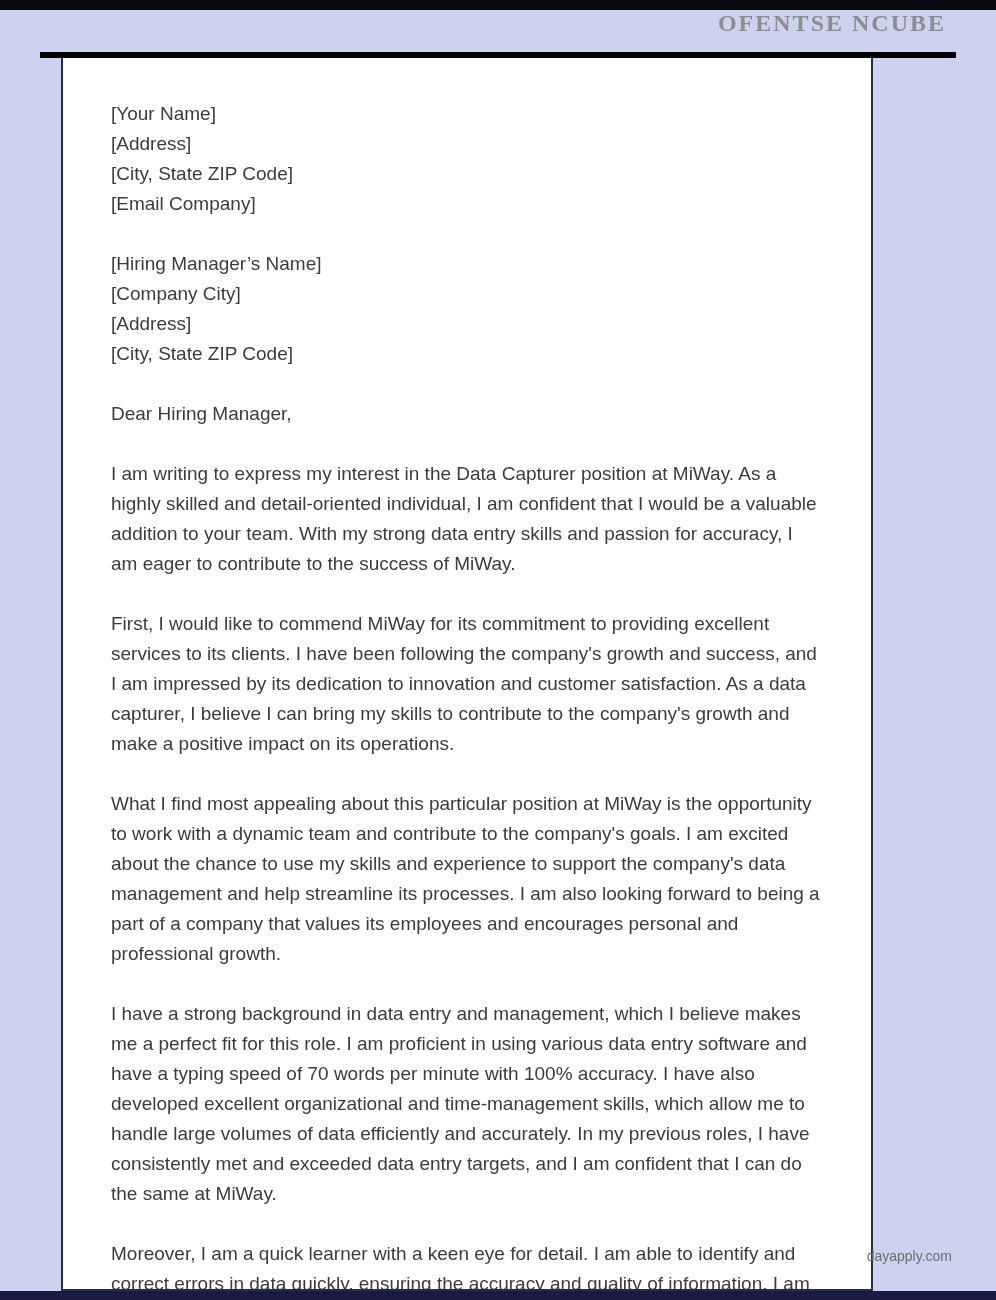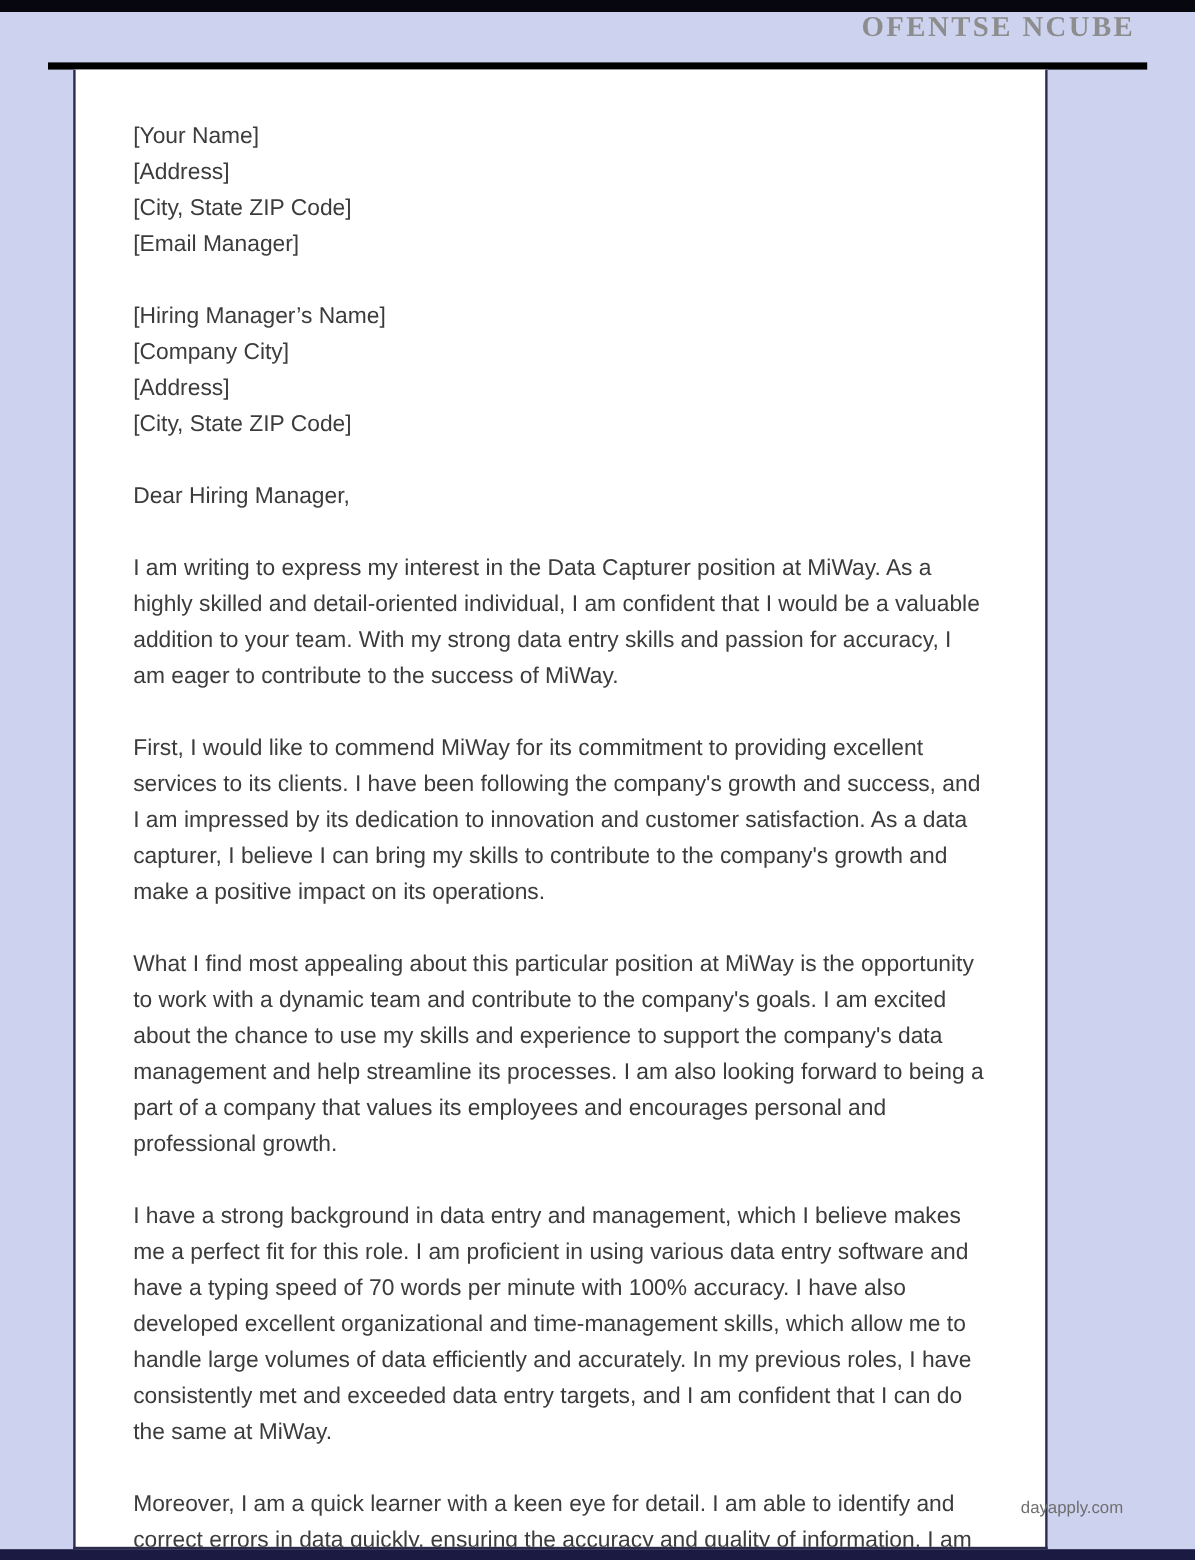--- a/index.html
+++ b/index.html
@@ -67,21 +67,21 @@
     color: #3c3c3c;
   }
   .letter p {
     margin: 0 0 30px 0;
   }
   .address-line {
     display: block;
   }
   .watermark {
     position: absolute;
-    right: 60px;
+    right: 44px;
     bottom: 36px;
     font-size: 14px;
     color: #6e6e6e;
     z-index: 5;
   }
 </style>
 </head>
 <body>
 
 <div class="top-bar"></div>
@@ -90,21 +90,21 @@
 
 <div class="header-rule"></div>
 
 <div class="page">
   <div class="letter">
 
     <p>
       <span class="address-line">[Your Name]</span>
       <span class="address-line">[Address]</span>
       <span class="address-line">[City, State ZIP Code]</span>
-      <span class="address-line">[Email Manager]</span>
+      <span class="address-line">[Email Company]</span>
     </p>
 
     <p>
       <span class="address-line">[Hiring Manager’s Name]</span>
       <span class="address-line">[Company City]</span>
       <span class="address-line">[Address]</span>
       <span class="address-line">[City, State ZIP Code]</span>
     </p>
 
     <p>Dear Hiring Manager,</p>

